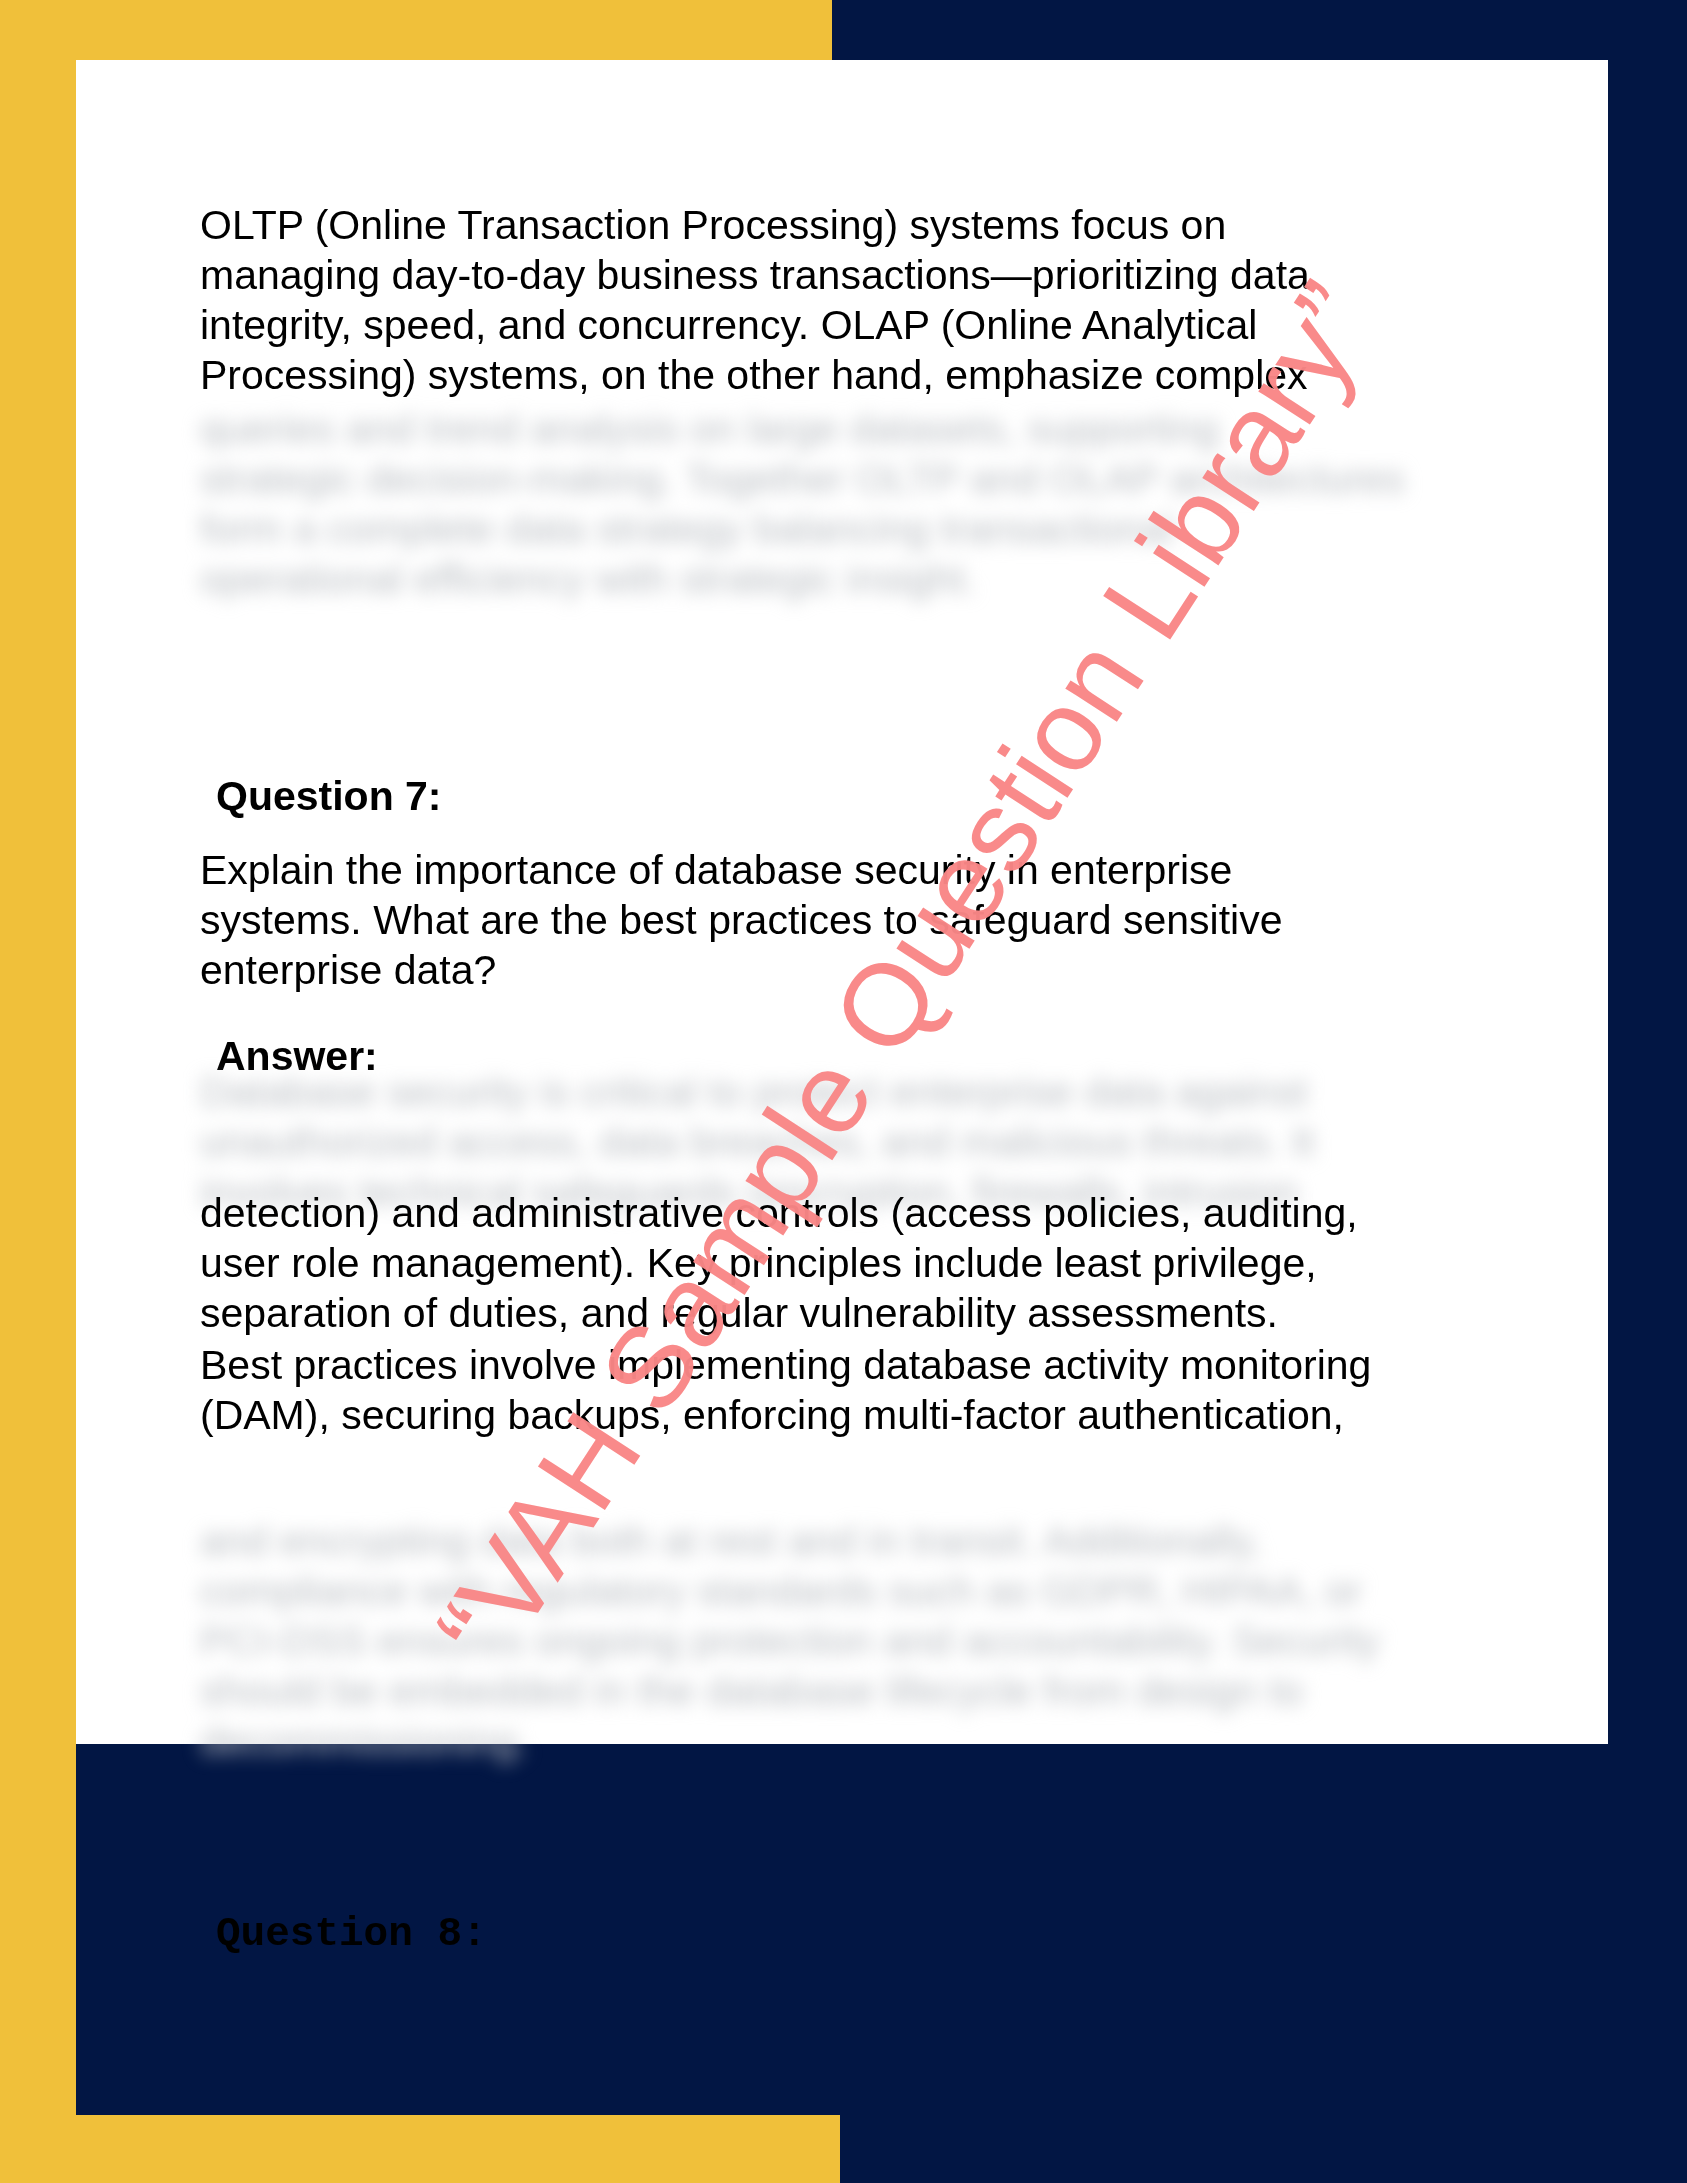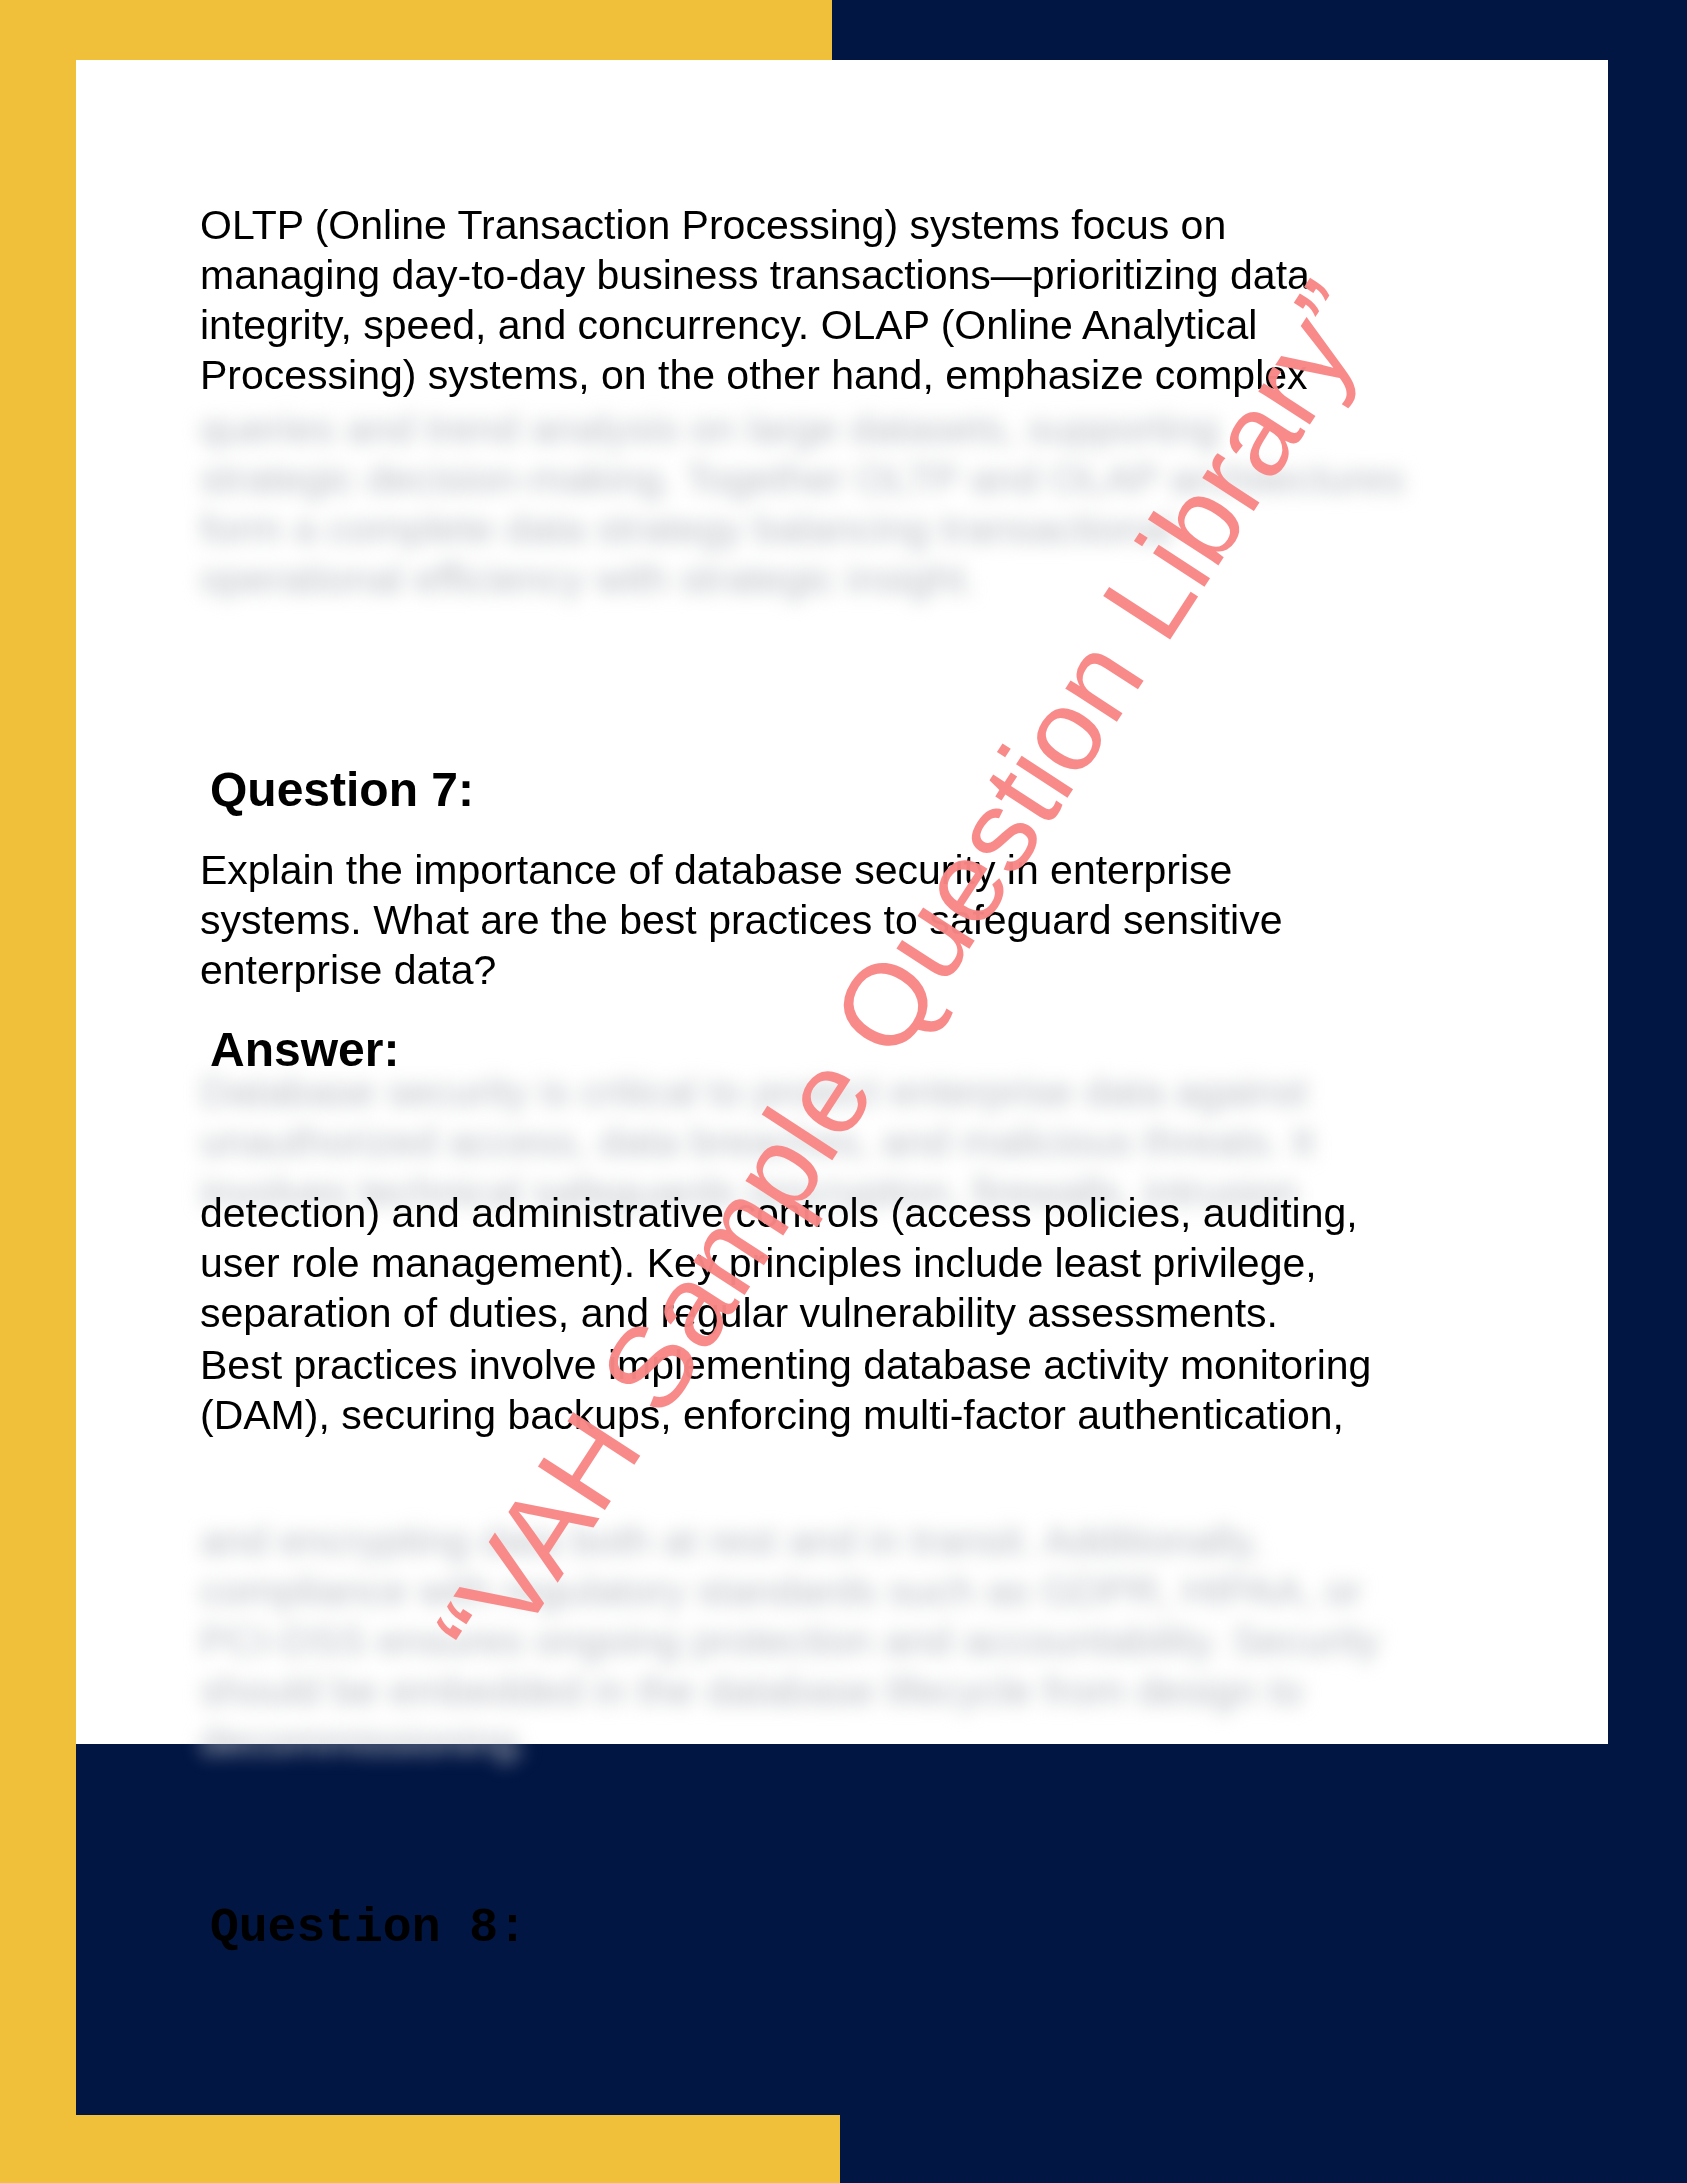--- a/index.html
+++ b/index.html
@@ -15,21 +15,21 @@
 
   .page {
     position: absolute; left: 76px; top: 60px; width: 1532px; height: 1684px;
     background: #FFFFFF;
   }
   .content { position: absolute; left: 124px; top: 0; width: 1297px; color: #000; }
   .para {
     position: absolute; left: 0; font-size: 41px; line-height: 50px; margin: 0;
     white-space: pre-line;
   }
-  .heading { position: absolute; left: 0; font-size: 48px; font-weight: bold; margin: 10px; line-height: 50px; }
+  .heading { position: absolute; left: 0; font-size: 41px; font-weight: bold; margin: 16px; line-height: 50px; }
 
   .blur-block {
     position: absolute; left: 0;
     filter: blur(9.3px); color: #b9bdc2; font-size: 41px; line-height: 50px;
     white-space: pre-line; user-select: none;
   }
 
   .watermark {
     position: absolute; left: 119px; top: 946px; width: 1522px;
     transform-origin: center center;

